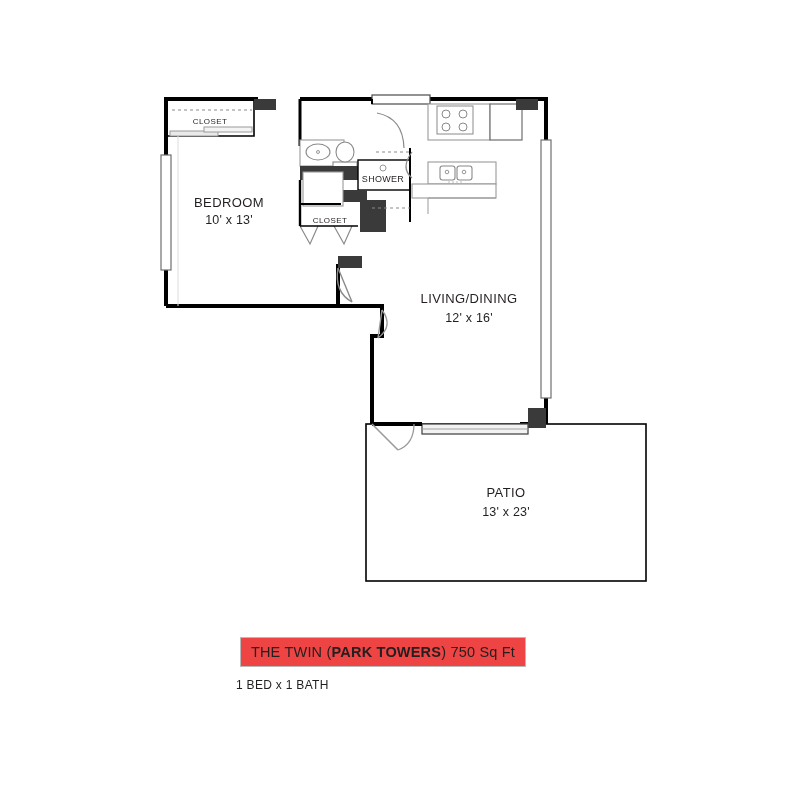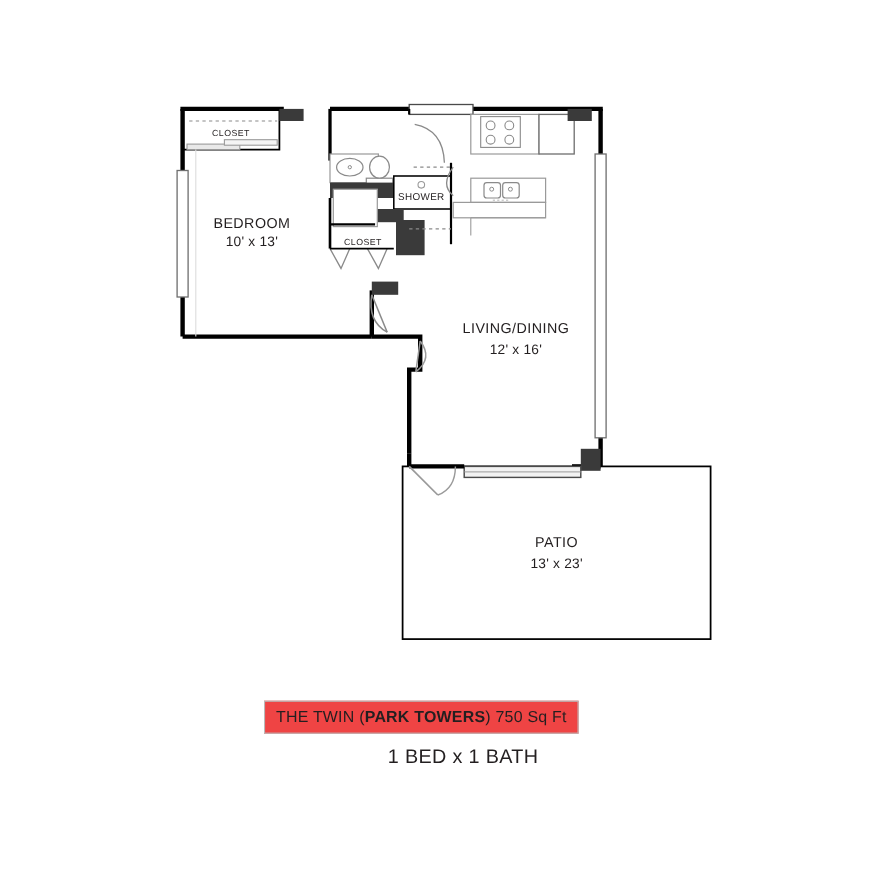--- a/index.html
+++ b/index.html
@@ -72,25 +72,25 @@
     font-size: 14.5px;
     color: #231f20;
     letter-spacing: 0.2px;
     white-space: nowrap;
   }
   .caption-text b {
     font-weight: bold;
   }
   .subcaption {
     position: absolute;
-    left: 256px;
+    left: 236px;
     top: 678px;
     width: 330px;
-    text-align: center;
-    font-size: 18px;
+    text-align: left;
+    font-size: 12px;
     color: #231f20;
     letter-spacing: 0.3px;
   }
 </style>
 </head>
 <body>
 
 <div id="floorplan-stage">
 
   <svg id="plan-svg" viewBox="0 0 810 808">

